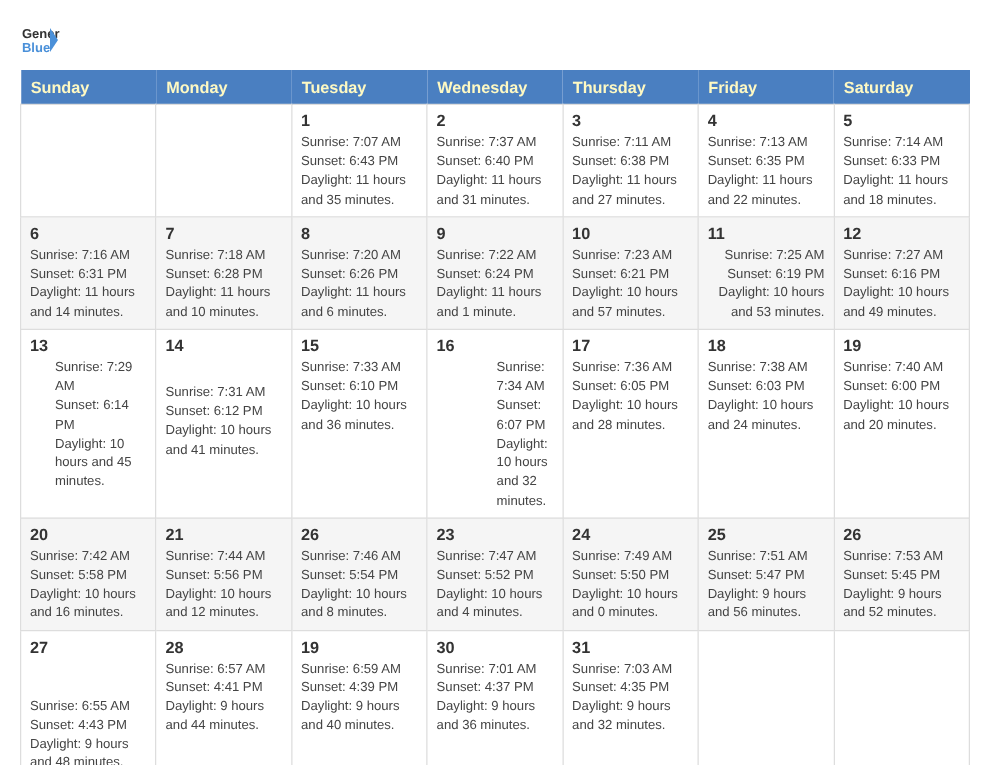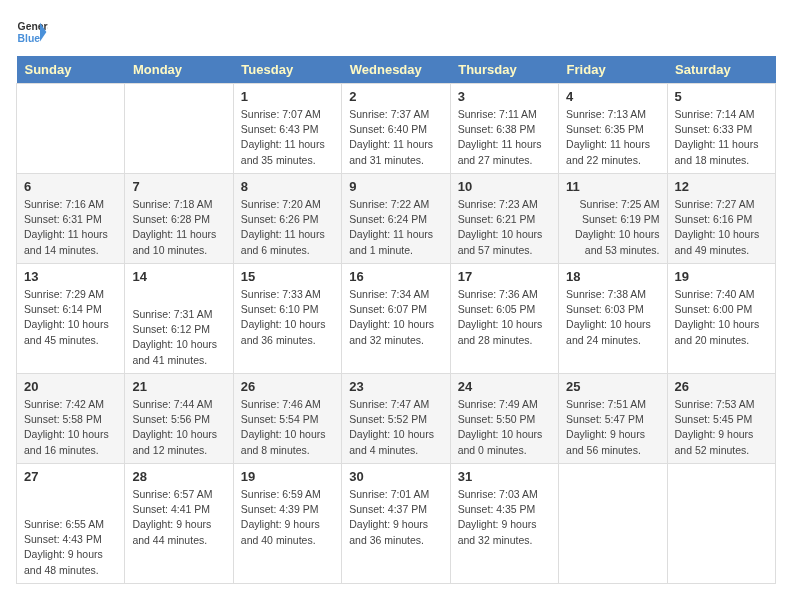--- a/index.html
+++ b/index.html
@@ -181,39 +181,39 @@
         <td>
           <span class="day-number">12</span>
           <div class="cell-info" style="white-space: pre-line;">Sunrise: 7:27 AM
 Sunset: 6:16 PM
 Daylight: 10 hours and 49 minutes.</div>
         </td>
       </tr>
       <tr>
         <td>
           <span class="day-number">13</span>
-          <div class="cell-info" style="white-space: pre-line;">Sunrise: 7:29 AM
+          <div class="cell-info" style="white-space: pre-line; margin-left: 20px;">Sunrise: 7:29 AM
 Sunset: 6:14 PM
 Daylight: 10 hours and 45 minutes.</div>
         </td>
         <td>
           <span class="day-number">14</span>
           <div class="cell-info" style="white-space: pre-line; margin-top: 23px;">Sunrise: 7:31 AM
 Sunset: 6:12 PM
 Daylight: 10 hours and 41 minutes.</div>
         </td>
         <td>
           <span class="day-number">15</span>
           <div class="cell-info" style="white-space: pre-line;">Sunrise: 7:33 AM
 Sunset: 6:10 PM
 Daylight: 10 hours and 36 minutes.</div>
         </td>
         <td>
           <span class="day-number">16</span>
-          <div class="cell-info" style="white-space: pre-line;">Sunrise: 7:34 AM
+          <div class="cell-info" style="white-space: pre-line; margin-left: 48px;">Sunrise: 7:34 AM
 Sunset: 6:07 PM
 Daylight: 10 hours and 32 minutes.</div>
         </td>
         <td>
           <span class="day-number">17</span>
           <div class="cell-info" style="white-space: pre-line;">Sunrise: 7:36 AM
 Sunset: 6:05 PM
 Daylight: 10 hours and 28 minutes.</div>
         </td>
         <td>

